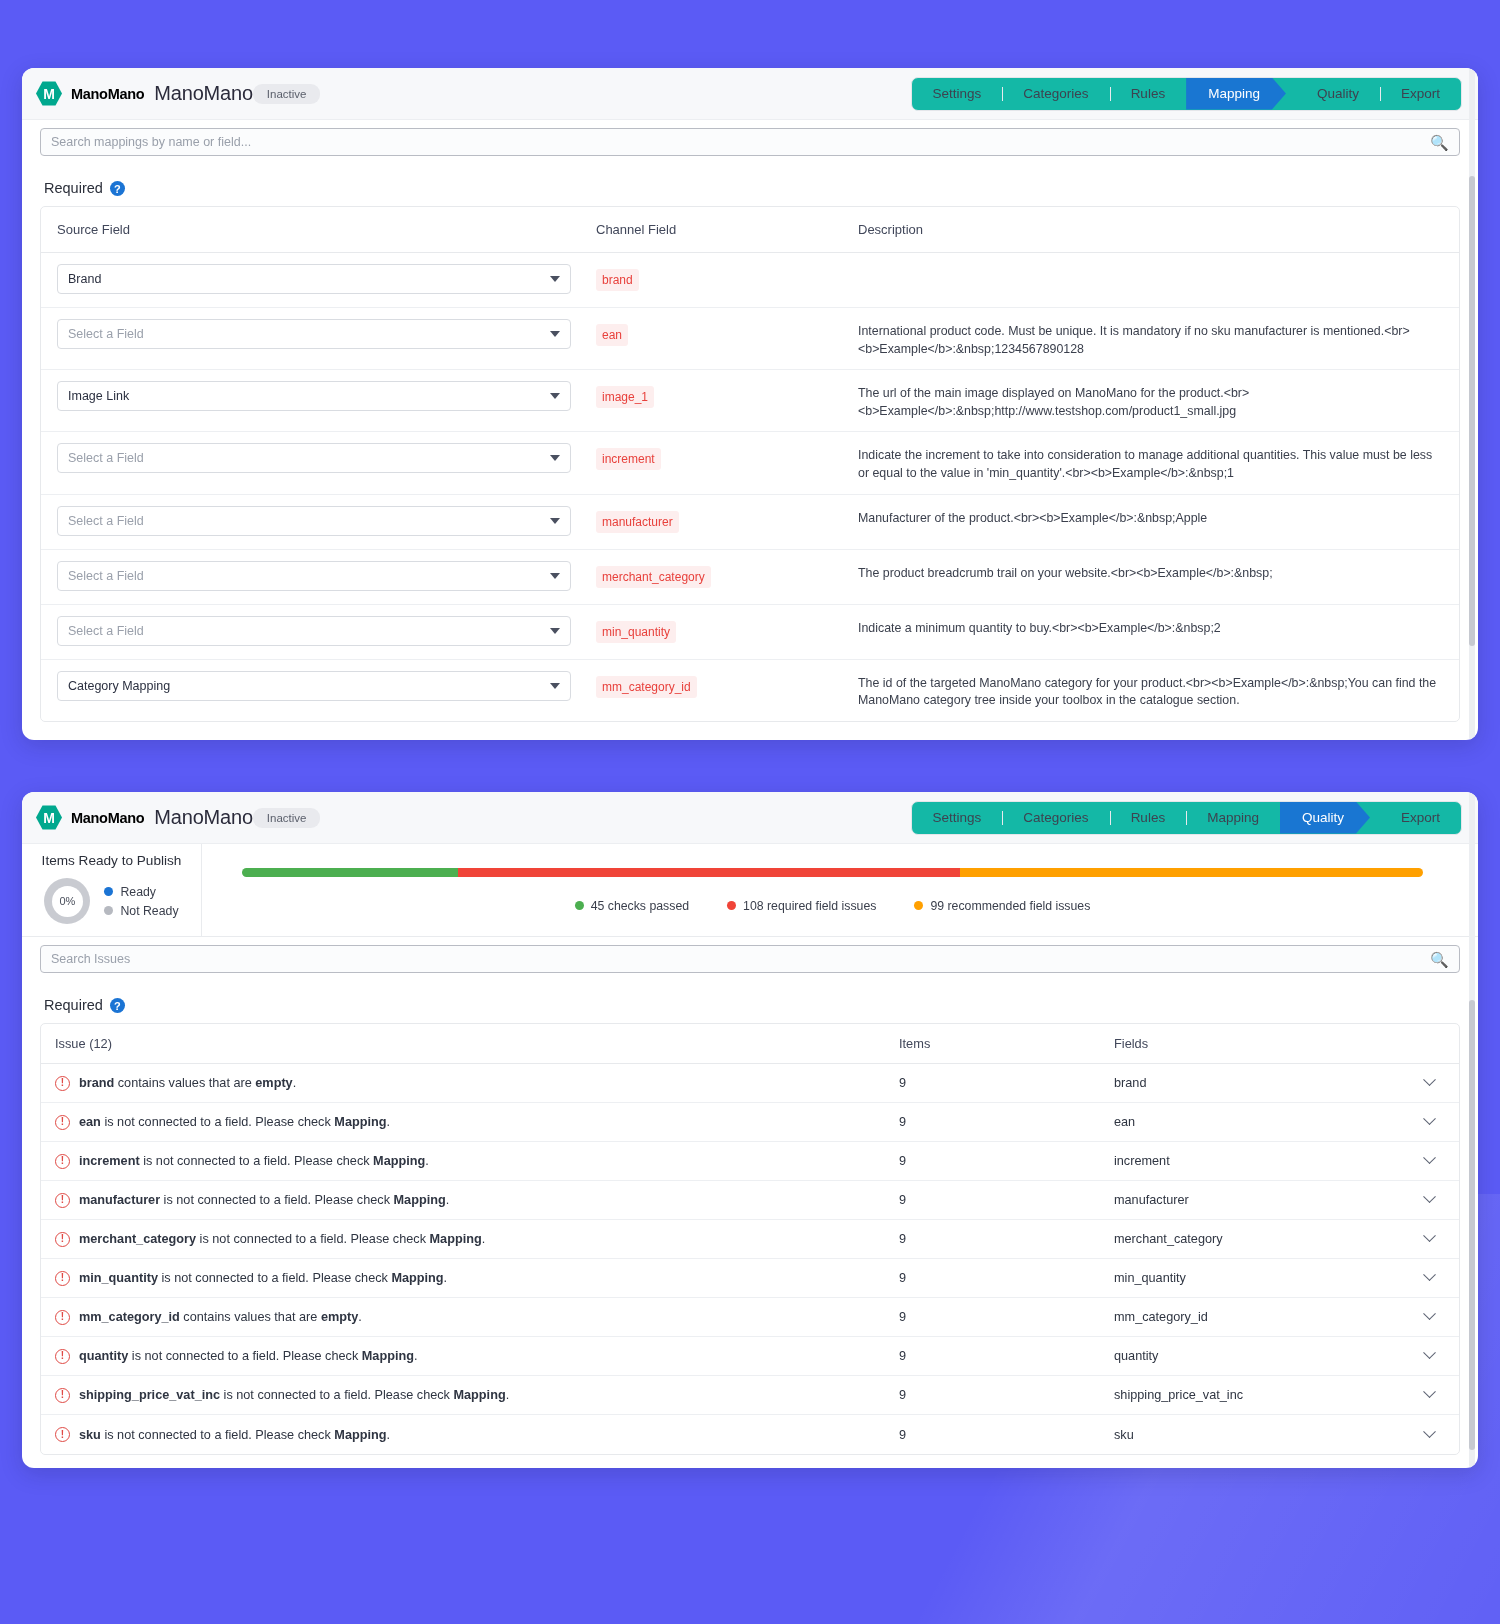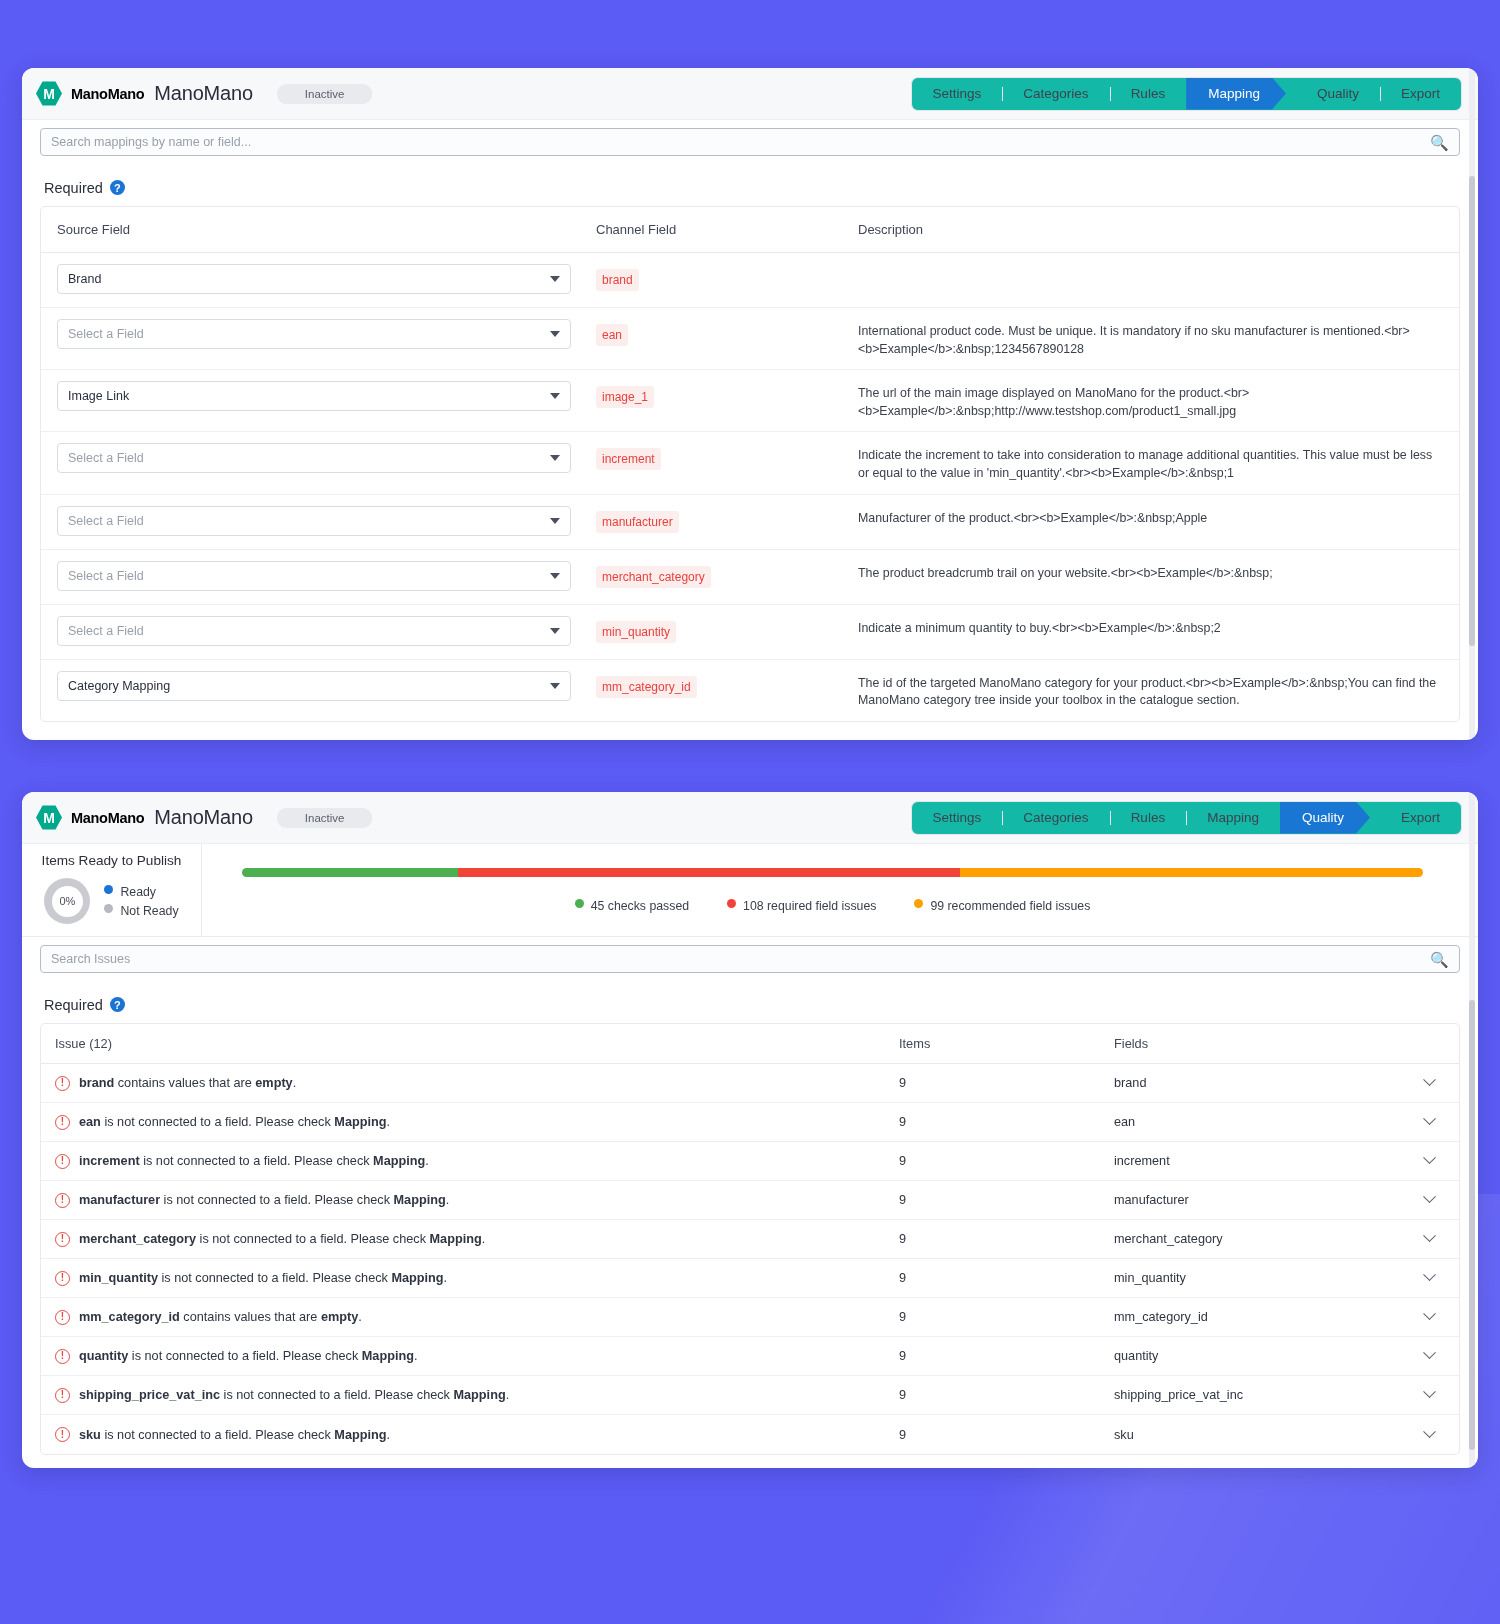--- a/index.html
+++ b/index.html
@@ -40,22 +40,22 @@
   .logo-hex {
     width: 26px; height: 26px; flex: 0 0 26px;
     background: #00a88e; color: #fff;
     display: flex; align-items: center; justify-content: center;
     font-weight: bold; font-size: 14px; line-height: 1;
     clip-path: polygon(25% 4%, 75% 4%, 100% 50%, 75% 96%, 25% 96%, 0% 50%);
   }
   .logo-word { font-size: 14.5px; font-weight: bold; letter-spacing: -0.3px; }
   .app-name { font-size: 20px; color: #2b2b3b; margin-left: 10px; letter-spacing: -0.2px; }
   .status-chip {
-    margin-left: 24px; background: #e9eaee; color: #5a5f6b;
-    font-size: 11.5px; padding: 4px 28px; border-radius: 9px;
+    margin-left: 0; background: #e9eaee; color: #5a5f6b;
+    font-size: 11.5px; padding: 4px 14px; border-radius: 9px;
   }
 
   
   .tabs {
     margin-left: auto;
     display: flex; align-items: stretch;
     background: #14b8a6;
     border: 1px solid #e4e6ea;
     border-radius: 7px;
     height: 34px;
@@ -96,21 +96,21 @@
   }
   .searchbar input {
     flex: 1; border: none; outline: none; background: transparent;
     font-family: inherit; font-size: 12.5px; color: #2d3340;
   }
   .searchbar input::placeholder { color: #9aa0ab; }
   .search-ico { color: #1b74d4; font-size: 15px; line-height: 1; }
 
   .section-wrap { padding: 0 18px; position: relative; }
   .section-title {
-    display: flex; align-items: flex-start; gap: 7px;
+    display: flex; align-items: flex-end; gap: 7px;
     font-size: 14.5px; color: #2b2f3a; font-weight: normal;
     padding: 18px 4px 10px 4px;
   }
   .help-ico {
     width: 15px; height: 15px; border-radius: 50%;
     background: #1b74d4; color: #fff;
     font-size: 11px; font-weight: bold;
     display: inline-flex; align-items: center; justify-content: center;
     cursor: pointer;
   }
@@ -192,21 +192,21 @@
     background: conic-gradient(#1b74d4 0 0, #c9cbd1 0 100%);
     display: flex; align-items: center; justify-content: center;
     position: relative;
   }
   .donut::after {
     content: ""; position: absolute; width: 31px; height: 31px;
     border-radius: 50%; background: #fff;
   }
   .donut span { position: relative; z-index: 1; font-size: 11px; color: #4a4f5c; }
   .legend-col { display: flex; flex-direction: column; gap: 5px; }
-  .legend-row { display: flex; align-items: flex-start; gap: 7px; font-size: 12.3px; color: #3a3f4c; }
+  .legend-row { display: flex; align-items: center; gap: 7px; font-size: 12.3px; color: #3a3f4c; }
   .dot { width: 9px; height: 9px; border-radius: 50%; flex: 0 0 9px; }
 
   .bar-area { flex: 1; display: flex; flex-direction: column; justify-content: center; padding: 0 55px 0 40px; }
   .bar {
     height: 9px; border-radius: 5px; overflow: hidden;
     display: flex; width: 100%;
   }
   .bar i { display: block; height: 100%; }
   .bar-legend { display: flex; justify-content: center; gap: 38px; margin-top: 22px; }
 

